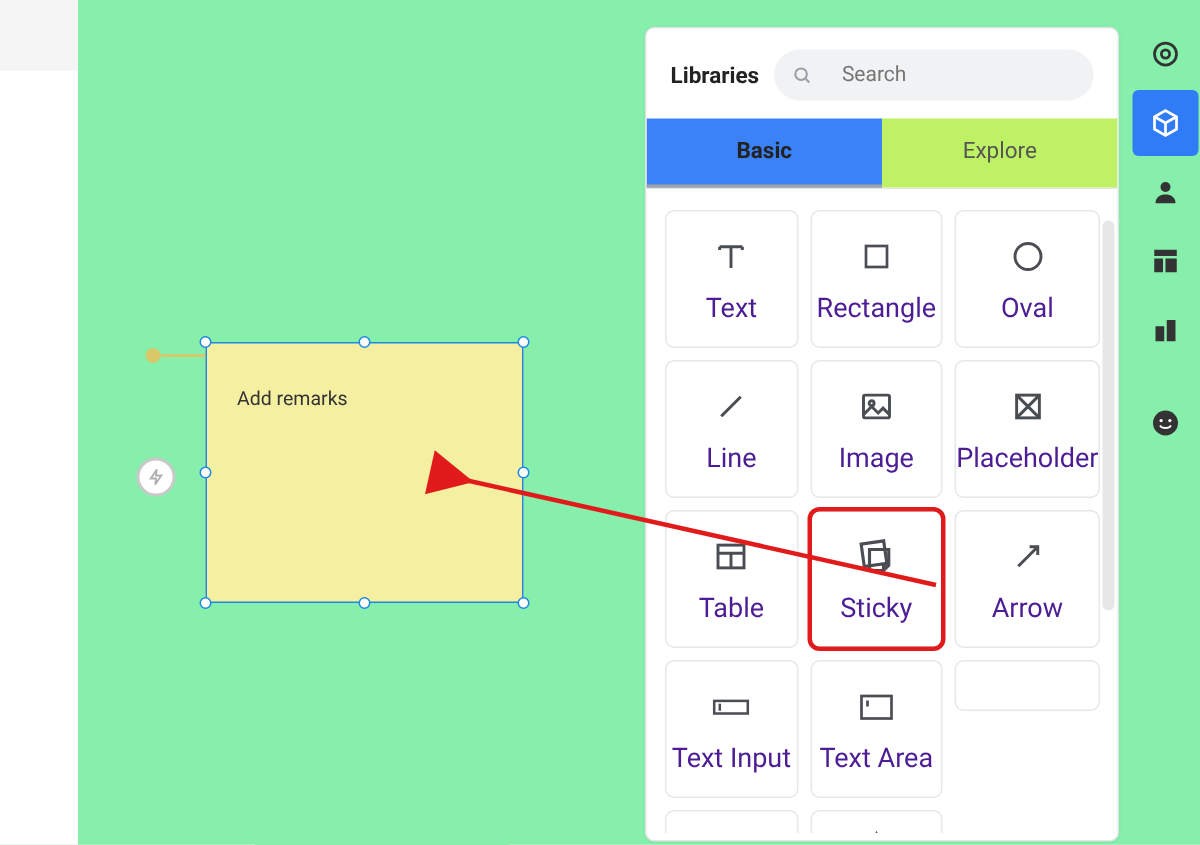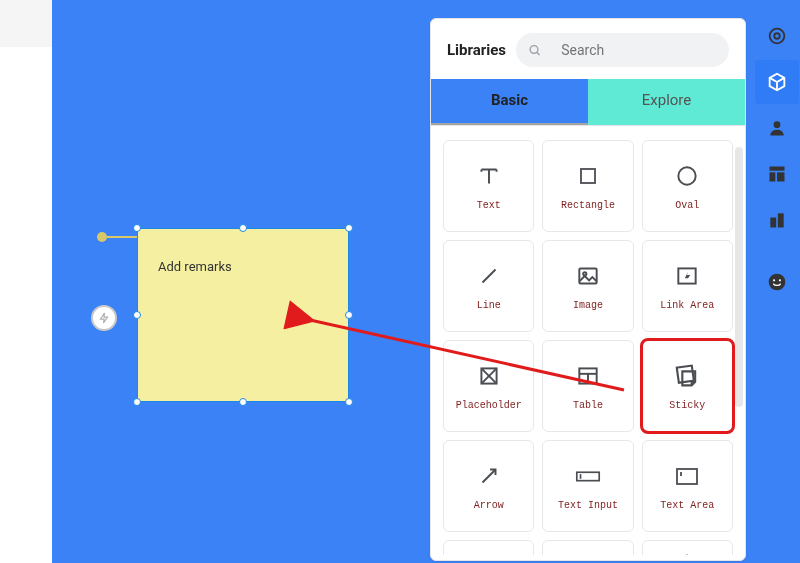--- a/index.html
+++ b/index.html
@@ -1,21 +1,21 @@
 <!DOCTYPE html>
 <html><head>
 <meta charset="utf-8">
 <style>
   * { box-sizing: border-box; margin: 0; padding: 0; font-family: -apple-system, BlinkMacSystemFont, "Segoe UI", Roboto, sans-serif; }
   html, body { width: 800px; height: 563px; overflow: hidden; background: #f0f0f0; }
 
   .left-strip { position: absolute; left: 0; top: 0; width: 52px; height: 47px; background: #f5f5f5; }
   .left-strip2 { position: absolute; left: 0; top: 47px; width: 52px; height: 516px; background: #ffffff; }
 
-  .canvas { position: absolute; left: 52px; top: 0; right: 0; bottom: 0; background: #3b82f6; }
+  .canvas { position: absolute; left: 52px; top: 0; right: 0; bottom: 0; background: #86efac; }
 
   
   .sticky-wrap { position: absolute; left: 85px; top: 228px; width: 212px; height: 174px; }
   .sticky { position: absolute; left: 0; top: 0; width: 100%; height: 100%; background: #f5f0a1; border: 1.5px solid #1e88e5; }
   .sticky-text { position: absolute; left: 20px; top: 30px; font-size: 13px; color: #333; }
   .handle { position: absolute; width: 8px; height: 8px; background: #fff; border: 1.5px solid #1e88e5; border-radius: 50%; transform: translate(-50%, -50%); }
   .h-tl { left: 0; top: 0; } .h-t { left: 50%; top: 0; } .h-tr { left: 100%; top: 0; }
   .h-l { left: 0; top: 50%; } .h-r { left: 100%; top: 50%; }
   .h-bl { left: 0; top: 100%; } .h-b { left: 50%; top: 100%; } .h-br { left: 100%; top: 100%; }
 
@@ -33,27 +33,27 @@
   
   .panel { position: absolute; right: 54px; top: 18px; width: 316px; height: 543px; background: #fff; border: 1px solid #e5e5e5; border-radius: 6px; box-shadow: 0 1px 3px rgba(0,0,0,0.05); overflow: hidden; }
   .panel-head { display: flex; align-items: center; gap: 10px; padding: 14px 16px 12px 16px; }
   .panel-title { font-size: 15px; font-weight: 700; color: #222; }
   .search-pill { flex: 1; height: 34px; background: #f1f2f4; border-radius: 17px; display: flex; align-items: center; padding: 0 12px; gap: 20px; color: #8a8d91; }
   .search-pill input { border: none; background: transparent; outline: none; font-size: 14px; color: #333; width: 100%; }
 
   .tabs { display: flex; border-bottom: 1px solid #e5e5e5; }
   .tab { flex: 1; text-align: center; padding: 12px 0 14px 0; font-size: 15px; color: #555; cursor: pointer; }
   .tab.active { font-weight: 700; color: #222; border-bottom: 2px solid #a3a3a3; background: #3b82f6; }
-  .tab.inactive { background: #5eead4; }
+  .tab.inactive { background: #bef264; }
 
   .grid-wrap { padding: 14px 12px 8px 12px; height: calc(100% - 112px); overflow: auto; }
   .grid { display: grid; grid-template-columns: repeat(3, 1fr); gap: 8px; }
   .tile { height: 92px; border: 1px solid #e6e7e9; border-radius: 6px; display: flex; flex-direction: column; align-items: center; justify-content: center; gap: 10px; cursor: pointer; background: #fff; }
   .tile .iconbox { width: 28px; height: 28px; display: flex; align-items: center; justify-content: center; color: #4a4d52; }
-  .tile .lbl { font-size: 10px; color: #7f1d1d; font-family: Liberation Mono, monospace; }
+  .tile .lbl { font-size: 18px; color: #4c1d95; }
   .tile.highlight { outline: 3px solid #e11b1b; outline-offset: -1px; }
 
   
   .scroll-track { position: absolute; right: 2px; top: 128px; width: 8px; height: 260px; background: #d0d0d0; border-radius: 4px; opacity: .5; }
 
   
   .arrow-svg { position: absolute; left: 0; top: 0; width: 800px; height: 563px; pointer-events: none; }
 
 </style>
 </head>
@@ -148,29 +148,20 @@
         <div class="iconbox">
           <svg width="26" height="26" viewBox="0 0 24 24" fill="none" stroke="currentColor" stroke-width="1.8">
               <rect x="4" y="5" width="16" height="14" rx="1"></rect>
               <circle cx="9" cy="10" r="1.5"></circle>
               <path d="M4 17 L9 12 L13 16 L16 13 L20 17"></path>
             </svg>
         </div>
         <div class="lbl">Image</div>
       </div>
 
-      <div class="tile">
-        <div class="iconbox">
-          <svg width="26" height="26" viewBox="0 0 24 24" fill="none" stroke="currentColor" stroke-width="1.8">
-              <rect x="4" y="5" width="16" height="14"></rect>
-              <path d="M13 8 L10 14 H13 L11 17 L15 11 H12 Z" fill="currentColor" stroke="none"></path>
-            </svg>
-        </div>
-        <div class="lbl">Link Area</div>
-      </div>
 
       <div class="tile">
         <div class="iconbox">
           <svg width="26" height="26" viewBox="0 0 24 24" fill="none" stroke="currentColor" stroke-width="1.8">
               <rect x="5" y="5" width="14" height="14"></rect>
               <line x1="5" y1="5" x2="19" y2="19"></line>
               <line x1="19" y1="5" x2="5" y2="19"></line>
             </svg>
         </div>
         <div class="lbl">Placeholder</div>

